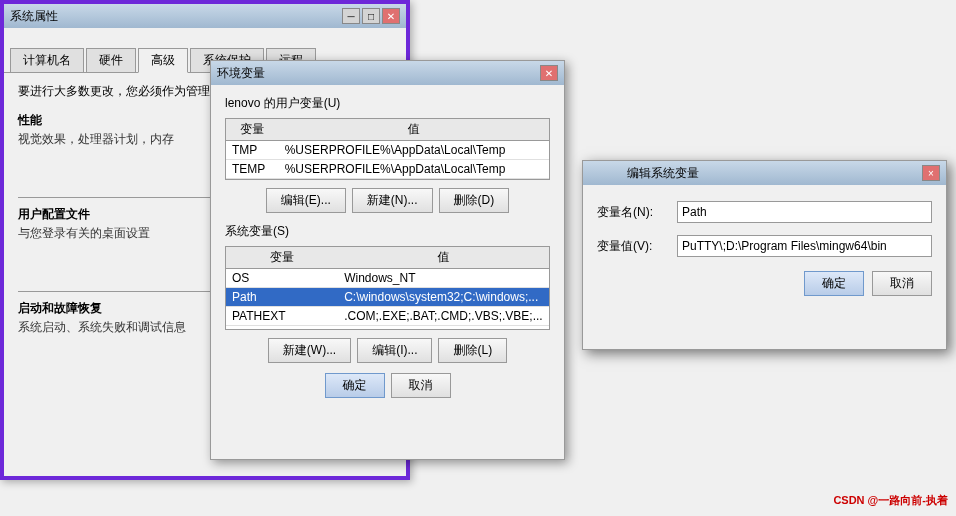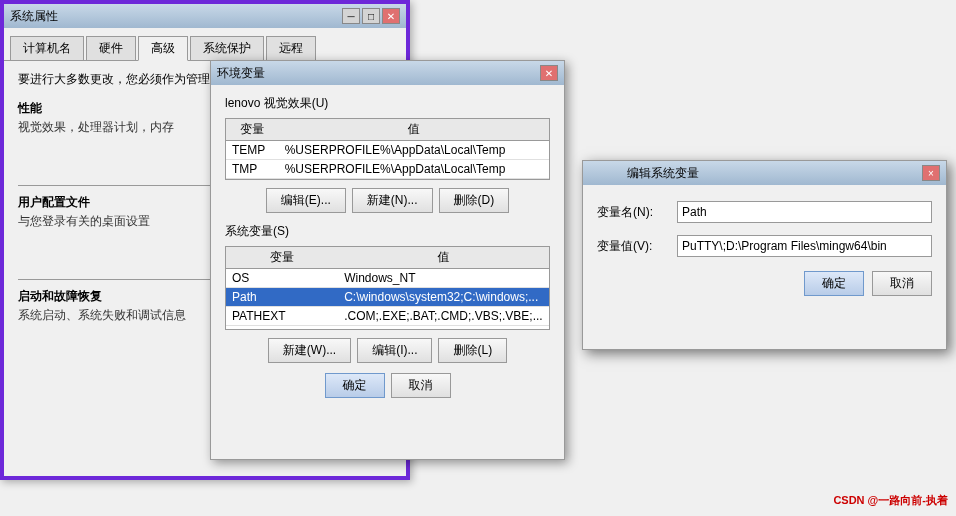--- a/index.html
+++ b/index.html
@@ -58,21 +58,21 @@
 
     .title-btn.close {
       background: #e07070;
       color: white;
     }
 
     .tabs-bar {
       display: flex;
       background: #f0f0f0;
       border-bottom: 1px solid #999;
-      padding-top: 8px;
+      padding-top: 20px;
       padding-left: 6px;
       gap: 0;
     }
 
     .tab {
       padding: 3px 12px;
       background: #e0e0e0;
       border: 1px solid #999;
       border-bottom: none;
       cursor: pointer;
@@ -350,37 +350,37 @@
 
 <div class="env-dialog">
   <div class="window-titlebar">
     <span class="window-titlebar-title">环境变量</span>
     <div class="titlebar-buttons">
       <div class="title-btn close">✕</div>
     </div>
   </div>
 
   <div class="env-body">
-    <div class="env-section-label">lenovo 视觉效果(U)</div>
+    <div class="env-section-label">lenovo 的用户变量(U)</div>
     <div class="env-table-container">
       <div class="env-scrollable">
         <table class="env-table">
           <thead>
             <tr>
               <th>变量</th>
               <th>值</th>
             </tr>
           </thead>
           <tbody>
             <tr>
-              <td>TEMP</td>
+              <td>TMP</td>
               <td>%USERPROFILE%\AppData\Local\Temp</td>
             </tr>
             <tr>
-              <td>TMP</td>
+              <td>TEMP</td>
               <td>%USERPROFILE%\AppData\Local\Temp</td>
             </tr>
           </tbody>
         </table>
       </div>
     </div>
 
     <div class="env-btn-row">
       <button class="win-btn">编辑(E)...</button>
       <button class="win-btn">新建(N)...</button>

